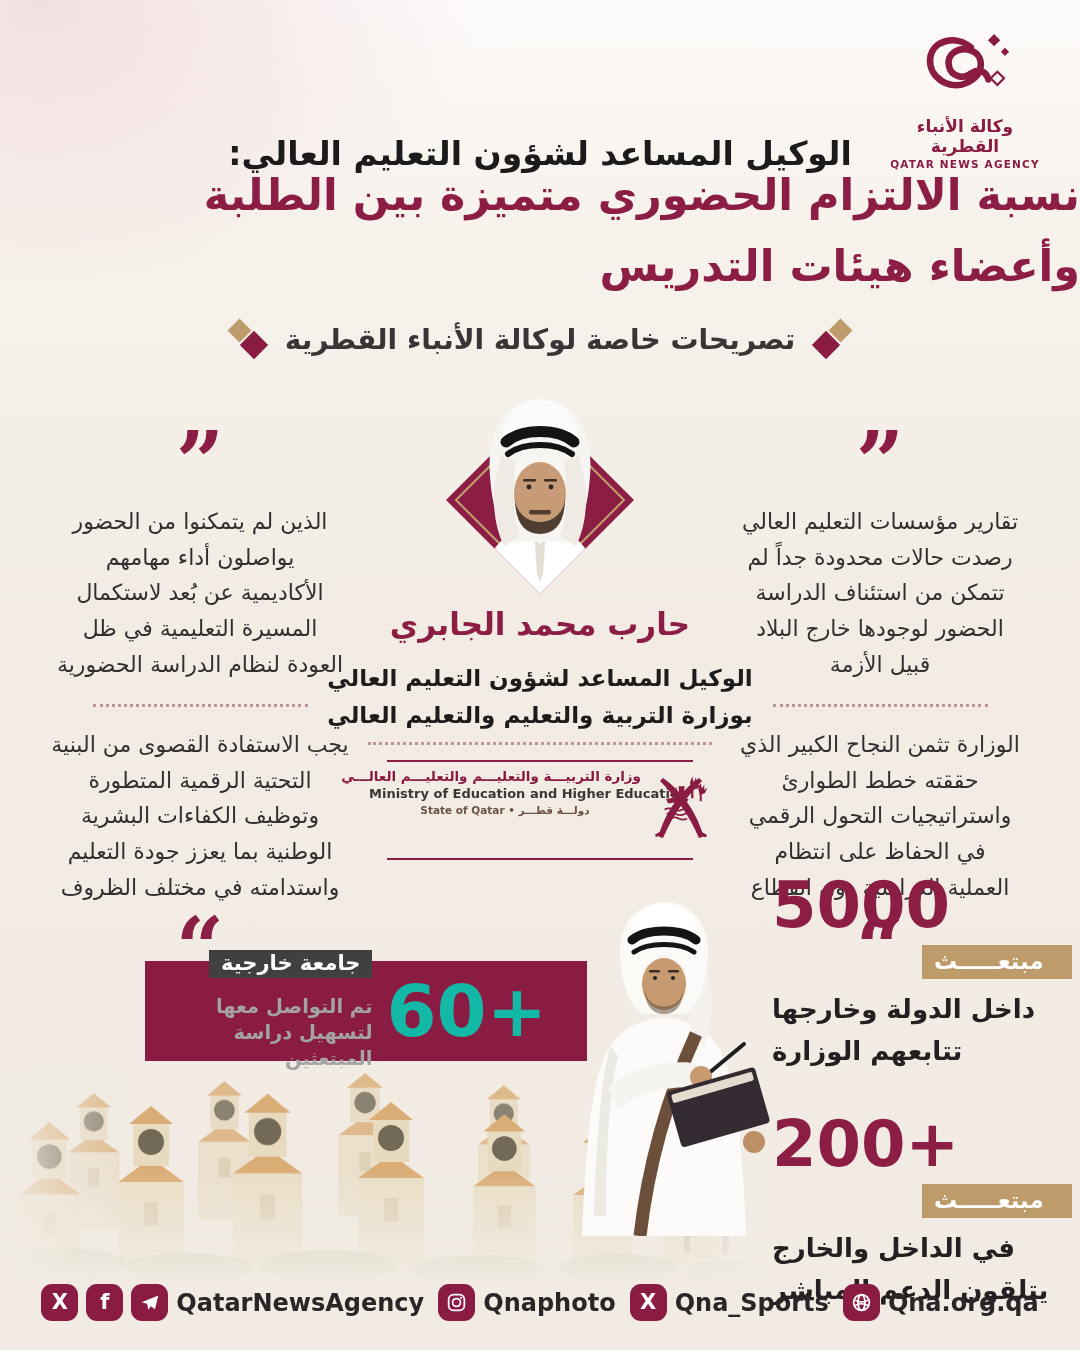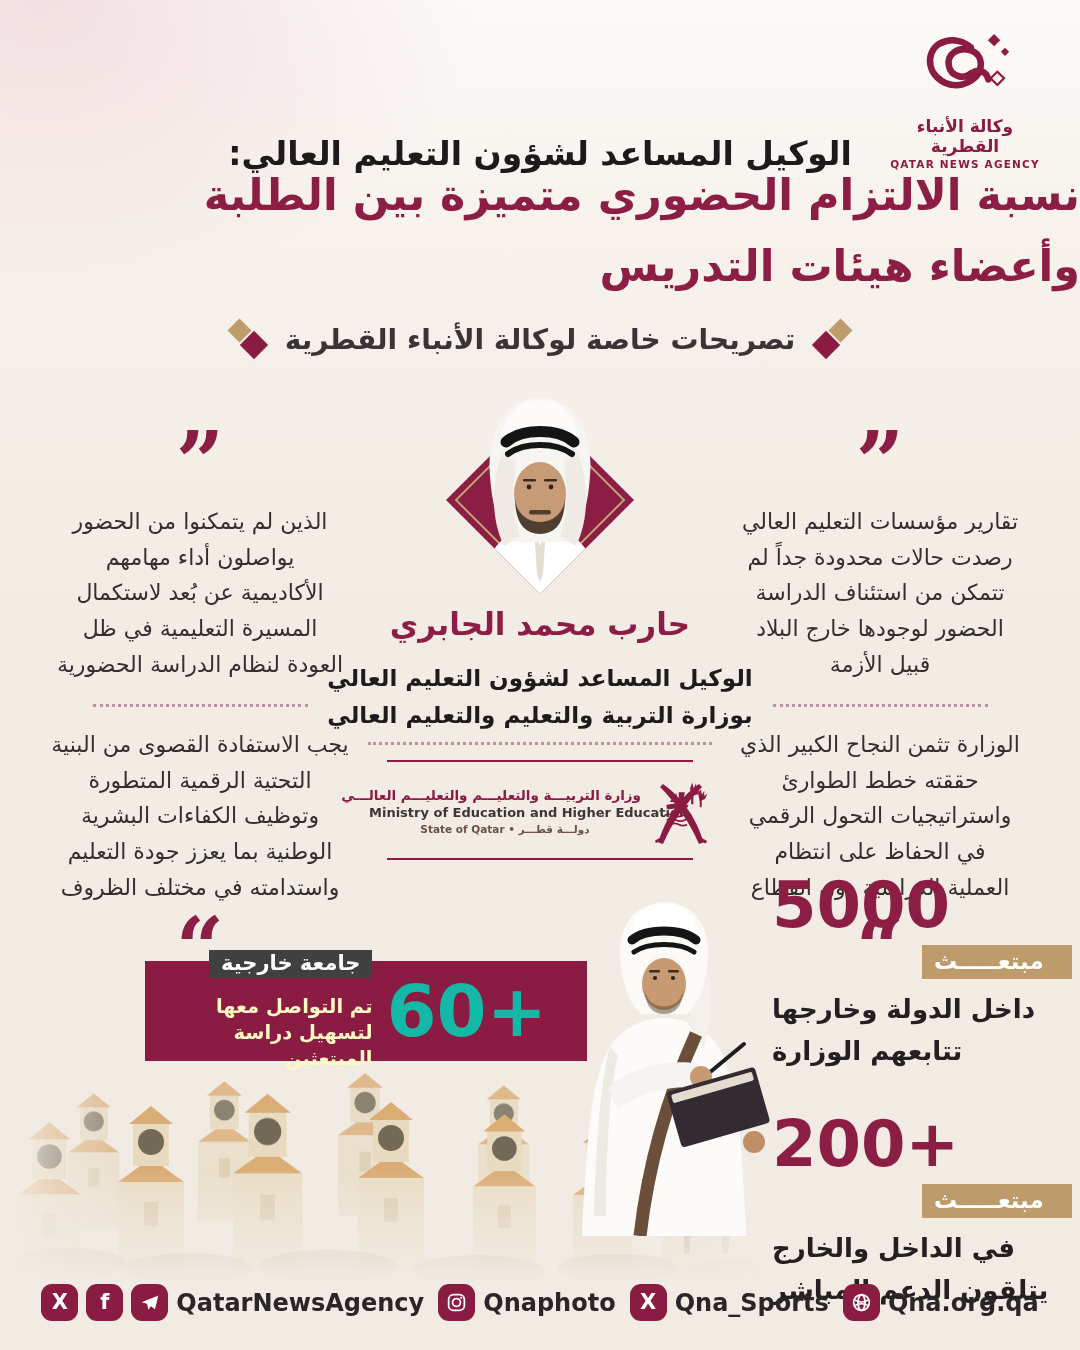--- a/index.html
+++ b/index.html
@@ -38,32 +38,32 @@
   .qmark.bottom{margin-top:18px;}
   
   .portrait{left:426px;top:390px;width:228px;height:214px;}
   .person-text{left:280px;top:600px;width:520px;text-align:center;direction:rtl;}
   .person-honorific{font-size:29px;font-weight:bold;color:#1d1b1c;}
   .person-name{font-size:31px;font-weight:bold;color:#8c1d45;margin-top:6px;}
   .person-role{font-size:23px;font-weight:bold;color:#1d1b1c;line-height:1.6;margin-top:18px;white-space:nowrap;}
   .center-dotted{left:368px;top:742px;width:344px;border-top:3px dotted #c092a0;height:0;}
   .rule{background:#8a1b42;height:2px;width:306px;left:387px;}
   .rule.top{top:760px;} .rule.bot{top:858px;}
-  .ministry{left:368px;top:768px;width:344px;height:86px;display:flex;align-items:center;justify-content:center;gap:10px;}
+  .ministry{left:368px;top:768px;width:344px;height:86px;display:flex;align-items:flex-start;justify-content:center;gap:10px;}
   .min-text{width:272px;text-align:center;}
   .min-ar{font-size:13.5px;font-weight:bold;color:#8a1b42;direction:rtl;white-space:nowrap;}
   .min-en{font-size:13px;font-weight:bold;color:#3b3637;white-space:nowrap;margin-top:2px;}
   .min-state{font-size:10.5px;font-weight:bold;color:#6b5145;margin-top:3px;direction:ltr;}
   
   .banner{left:145px;top:961px;width:442px;height:100px;background:#8a1b42;display:flex;direction:rtl;
     align-items:center;box-sizing:border-box;padding:0 40px 0 12px;z-index:2;}
   .banner-number{font-size:72px;font-weight:bold;color:#14b8a6;line-height:1;direction:ltr;margin-left:14px;flex:0 0 auto;}
   .banner-body{flex:1;text-align:right;}
   .chip{display:inline-block;background:#404040;color:#fff;font-size:21px;font-weight:bold;padding:1px 12px 3px 12px;margin-bottom:16px;}
-  .banner-text{color:#fef9c3;font-size:19.5px;font-weight:bold;line-height:1.35;white-space:pre-line;}
+  .banner-text{color:#a3a3a3;font-size:19.5px;font-weight:bold;line-height:1.35;white-space:pre-line;}
   
   .stat{width:300px;direction:rtl;text-align:left;z-index:3;}
   .stat.s1{left:772px;top:873px;} .stat.s2{left:772px;top:1112px;}
   .stat-number{font-size:64px;font-weight:bold;color:#8c1d45;line-height:1;direction:ltr;text-align:left;}
   .stat-unit{width:150px;height:34px;background:#be9b6b;color:#fff;font-size:23px;font-weight:bold;
     line-height:33px;margin:8px 0 10px 0;box-sizing:border-box;padding:0 12px;text-align:left;}
   .stat-line{font-size:26px;font-weight:bold;color:#242021;line-height:1.6;white-space:nowrap;}
   
   .campus{left:8px;top:1068px;width:756px;height:212px;z-index:1;}
   .campus svg{opacity:.92;}

